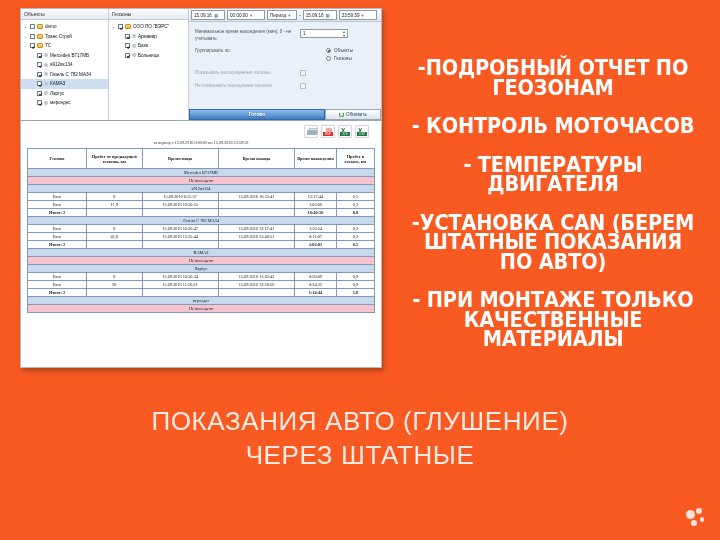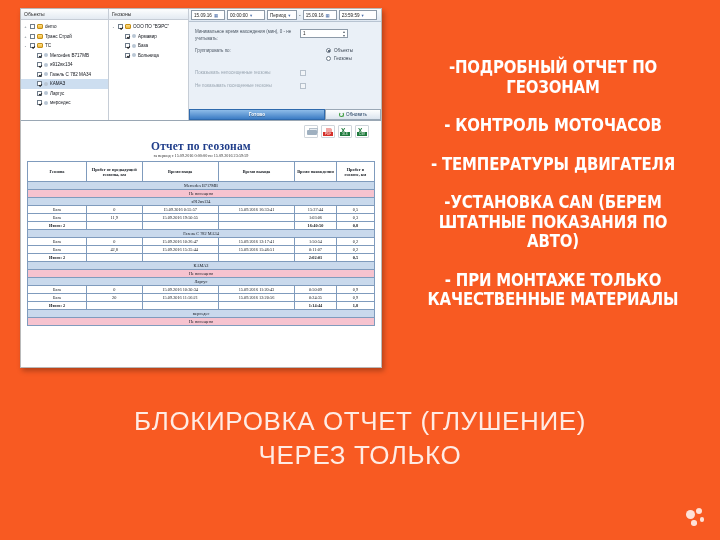--- a/index.html
+++ b/index.html
@@ -119,21 +119,21 @@
   td.grp { background:#c9d9ec; text-align:center; font-size:5px; }
   td.none { background:#f6c3cf; text-align:center; font-size:4.2px; color:#5a2330; }
   td.c { text-align:center; }
   tr.total td { font-weight:bold; }
 
   
   .bullets {
     position:absolute; left:392px; top:58px; width:322px;
     text-align:center; color:#ffffff;
     font-family:"DejaVu Sans", sans-serif; font-weight:bold;
-    font-size:17px; line-height:19.5px; letter-spacing:-.2px;
+    font-size:22px; line-height:19.5px; letter-spacing:-.2px;
   }
   .bullets .b { margin-bottom:19px; transform:scaleX(.88); }
   .bullets .b:last-child { margin-bottom:0; }
 
   .headline {
     position:absolute; left:0; right:0; top:404px;
     text-align:center; color:rgba(255,255,255,.88);
     font-family:"Liberation Sans", sans-serif; font-weight:300;
     font-size:26px; line-height:34px; letter-spacing:.6px;
   }
@@ -323,21 +323,20 @@
       <div class="exp prn"></div>
       <div class="exp pdf"></div>
       <div class="exp xls">
           <span>X</span>
         </div>
       <div class="exp csv">
           <span>X</span>
         </div>
     </div>
 
-    <div class="rtitle">Отчет по геозонам</div>
     <div class="rsub">за период с 15.09.2016 0:00:00 по 15.09.2016 23:59:59</div>
 
     <table class="rep">
       <thead>
         <tr>
             <th style="width: 17%;">Геозона</th>
             <th style="width: 16%;">Пробег от предыдущей геозоны, км</th>
             <th style="width: 22%;">Время входа</th>
             <th style="width: 22%;">Время выхода</th>
             <th style="width: 12%;">Время нахождения</th>
@@ -451,22 +450,22 @@
 
 <div class="bullets">
     <div class="b">-ПОДРОБНЫЙ ОТЧЕТ ПО ГЕОЗОНАМ</div>
     <div class="b">- КОНТРОЛЬ МОТОЧАСОВ</div>
     <div class="b">- ТЕМПЕРАТУРЫ ДВИГАТЕЛЯ</div>
     <div class="b">-УСТАНОВКА CAN (БЕРЕМ ШТАТНЫЕ ПОКАЗАНИЯ ПО АВТО)</div>
     <div class="b">- ПРИ МОНТАЖЕ ТОЛЬКО КАЧЕСТВЕННЫЕ МАТЕРИАЛЫ</div>
   </div>
 
 <div class="headline">
-  <div>БЛОКИРОВКА ОТЧЕТ (ГЛУШЕНИЕ)</div>
-  <div>ЧЕРЕЗ ТОЛЬКО</div>
+  <div>ПОКАЗАНИЯ АВТО (ГЛУШЕНИЕ)</div>
+  <div>ЧЕРЕЗ ШТАТНЫЕ</div>
 </div>
 
 <div class="avito">
   <span class="dots">
     <i class="d1"></i>
       <i class="d2"></i>
       <i class="d3"></i>
       <i class="d4"></i>
   </span>
 </div>

